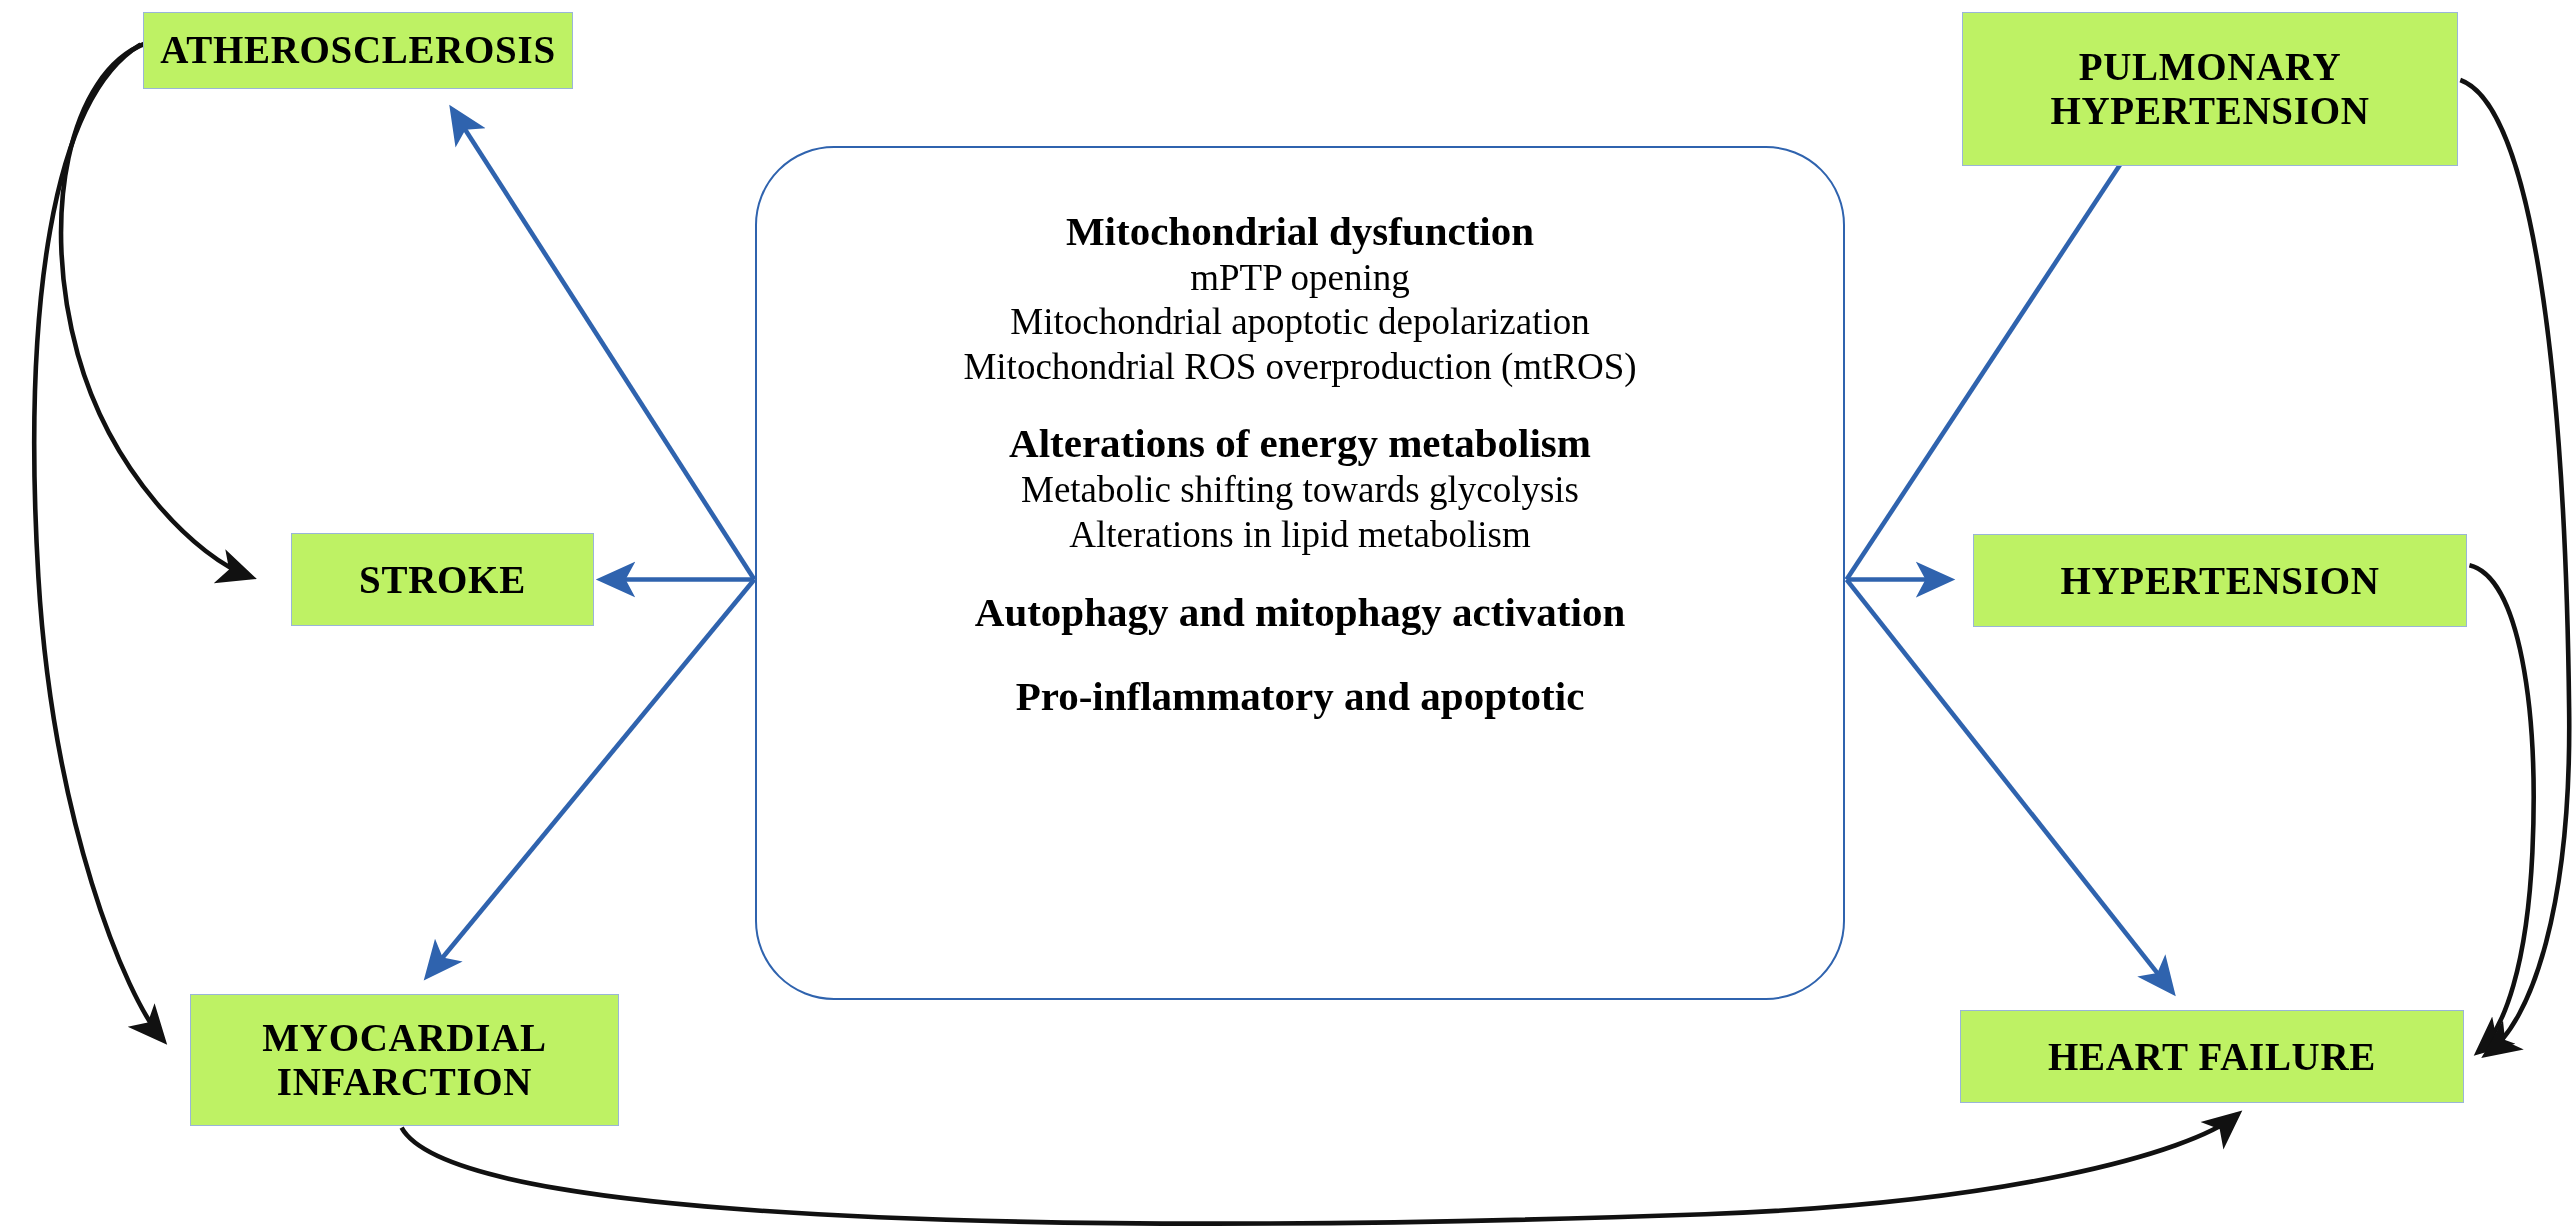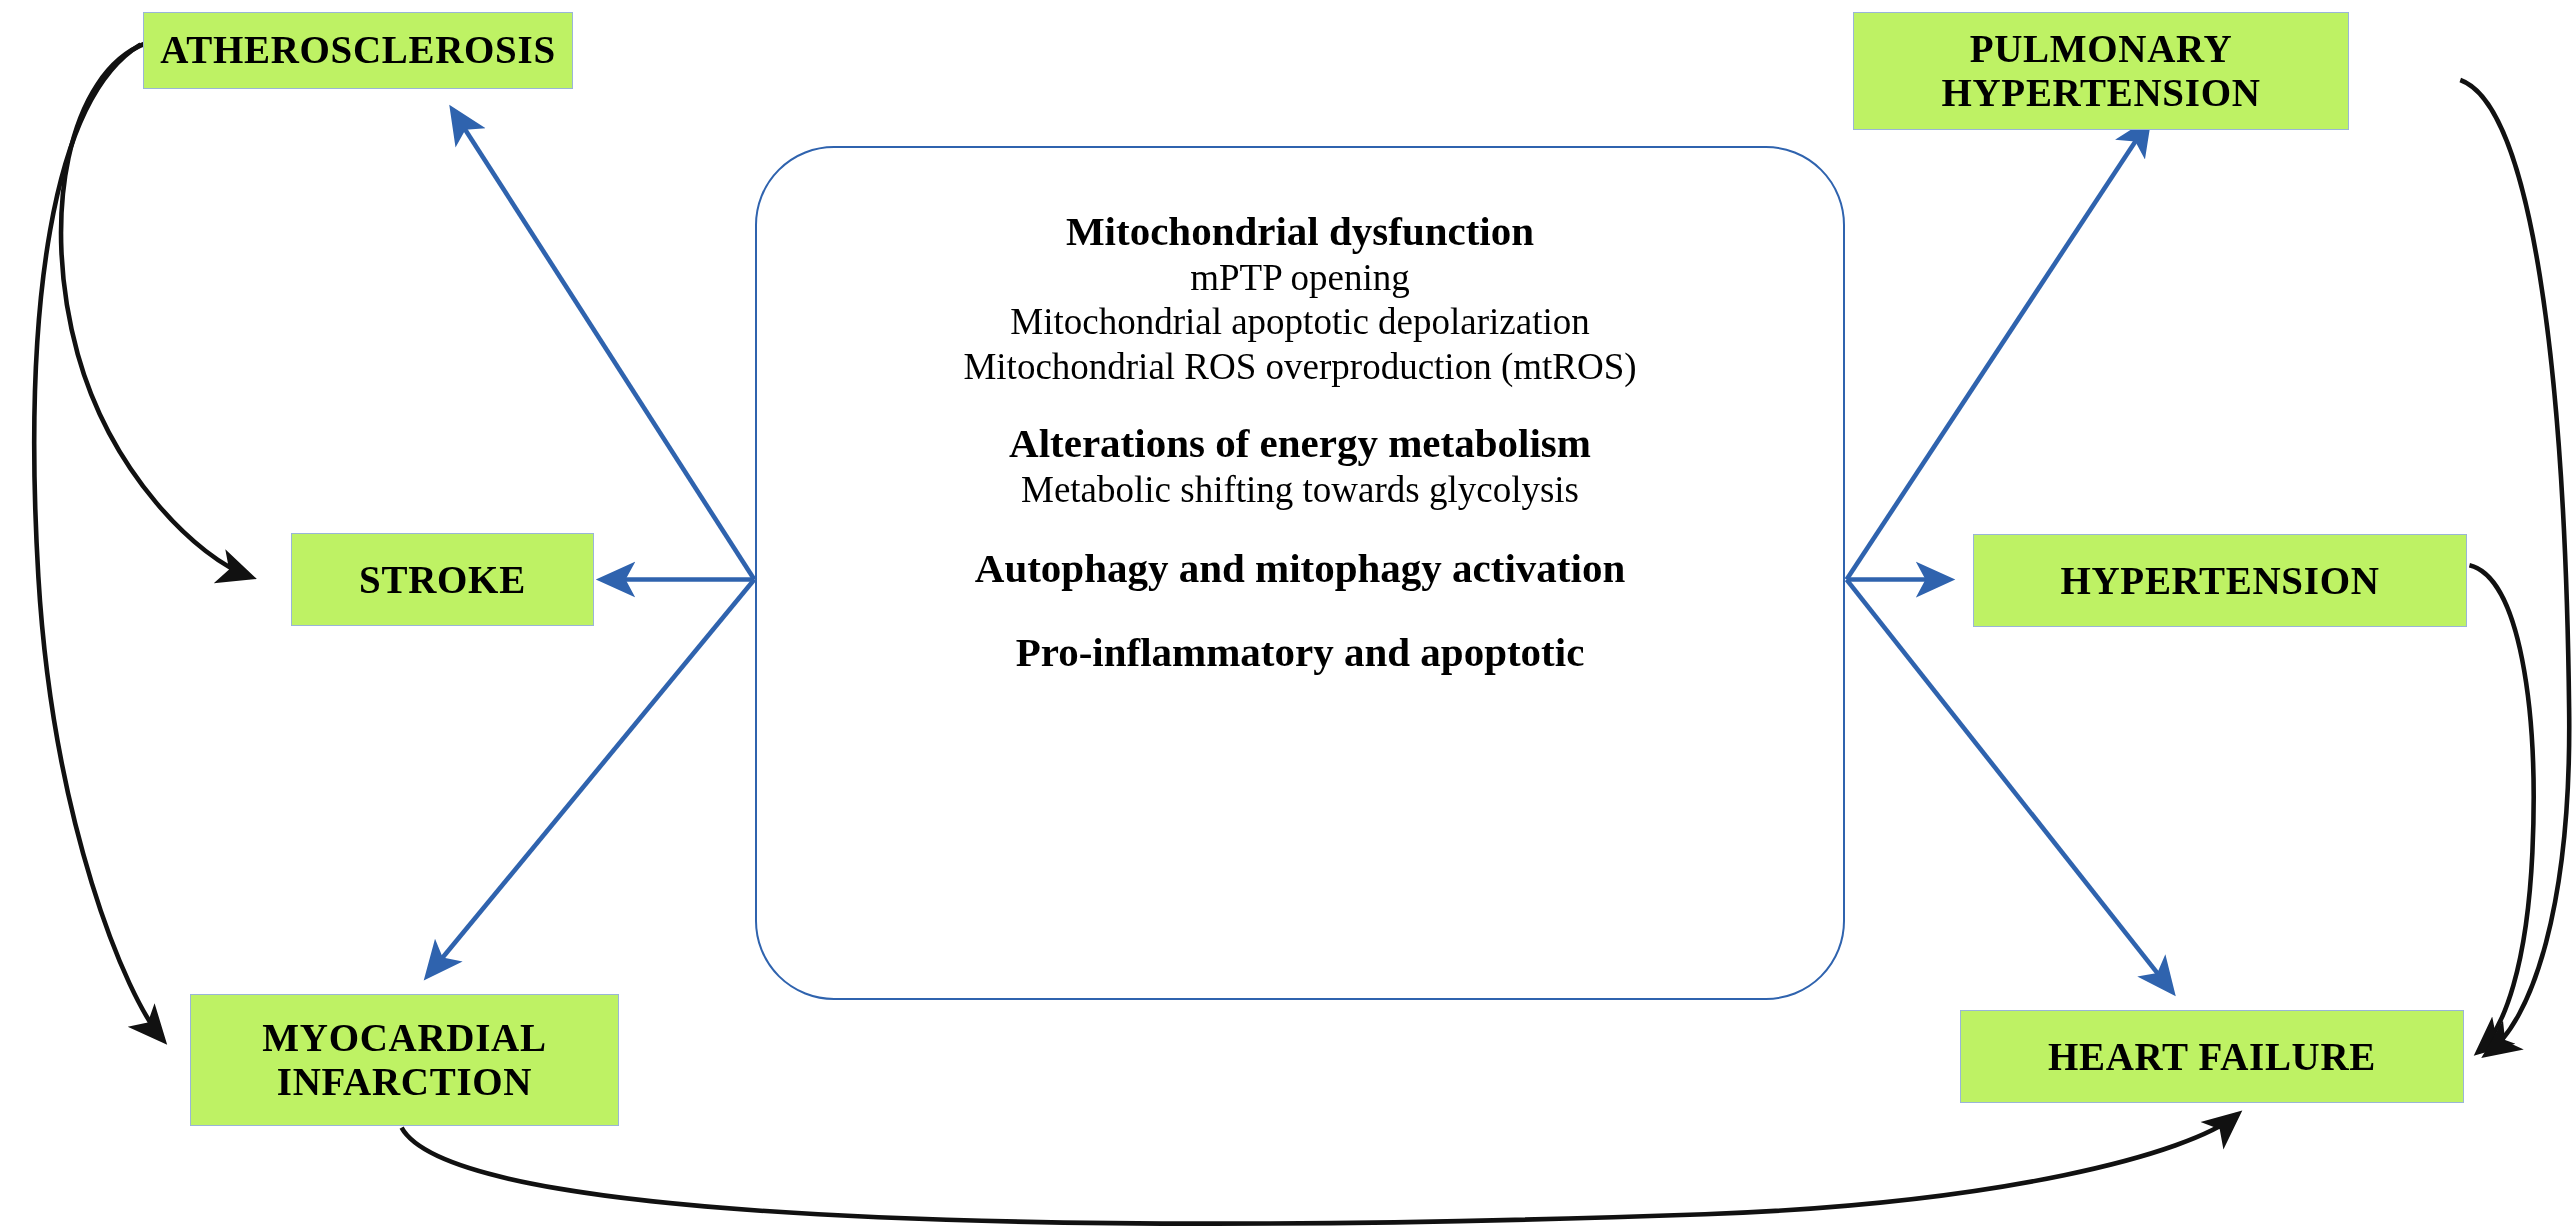--- a/index.html
+++ b/index.html
@@ -15,21 +15,21 @@
     text-align:center;
     font-weight:bold;
     color:#000;
     letter-spacing:0.7px;
     line-height:1.12;
   }
   .node span{display:block;width:100%;}
   #n-athero{left:143px;top:11.8px;width:430px;height:77px;font-size:39px;}
   #n-stroke{left:291px;top:533px;width:303px;height:93px;font-size:39px;}
   #n-mi{left:190px;top:994px;width:429px;height:132px;font-size:39px;}
-  #n-pulm{left:1853px;top:11.8px;width:496px;height:118px;font-size:39px;}
+  #n-pulm{left:1962px;top:11.8px;width:496px;height:154px;font-size:39px;}
   #n-hyper{left:1973px;top:534px;width:494px;height:93px;font-size:39px;}
   #n-hf{left:1960px;top:1010px;width:504px;height:93px;font-size:39px;}
 
   #centerbox{
     position:absolute;left:755px;top:146px;width:1090px;height:854px;
     border:2px solid #2f63ae;border-radius:79px;background:transparent;
     box-sizing:border-box;
   }
   #centertext{
     position:absolute;left:755px;top:146px;width:1090px;height:854px;
@@ -88,20 +88,21 @@
     <div class="grp">
       <div class="hdr">Mitochondrial dysfunction</div>
       <div class="sub">mPTP opening</div>
       <div class="sub">Mitochondrial apoptotic depolarization</div>
       <div class="sub">Mitochondrial ROS overproduction (mtROS)</div>
     </div>
     <div class="gap-a"></div>
     <div class="grp">
       <div class="hdr">Alterations of energy metabolism</div>
       <div class="sub">Metabolic shifting towards glycolysis</div>
+      <div class="sub">Alterations in lipid metabolism</div>
     </div>
     <div class="gap-b"></div>
     <div class="grp">
       <div class="hdr">Autophagy and mitophagy activation</div>
     </div>
     <div class="gap-c"></div>
     <div class="grp">
       <div class="hdr">Pro-inflammatory and apoptotic</div>
     </div>
   </div>

